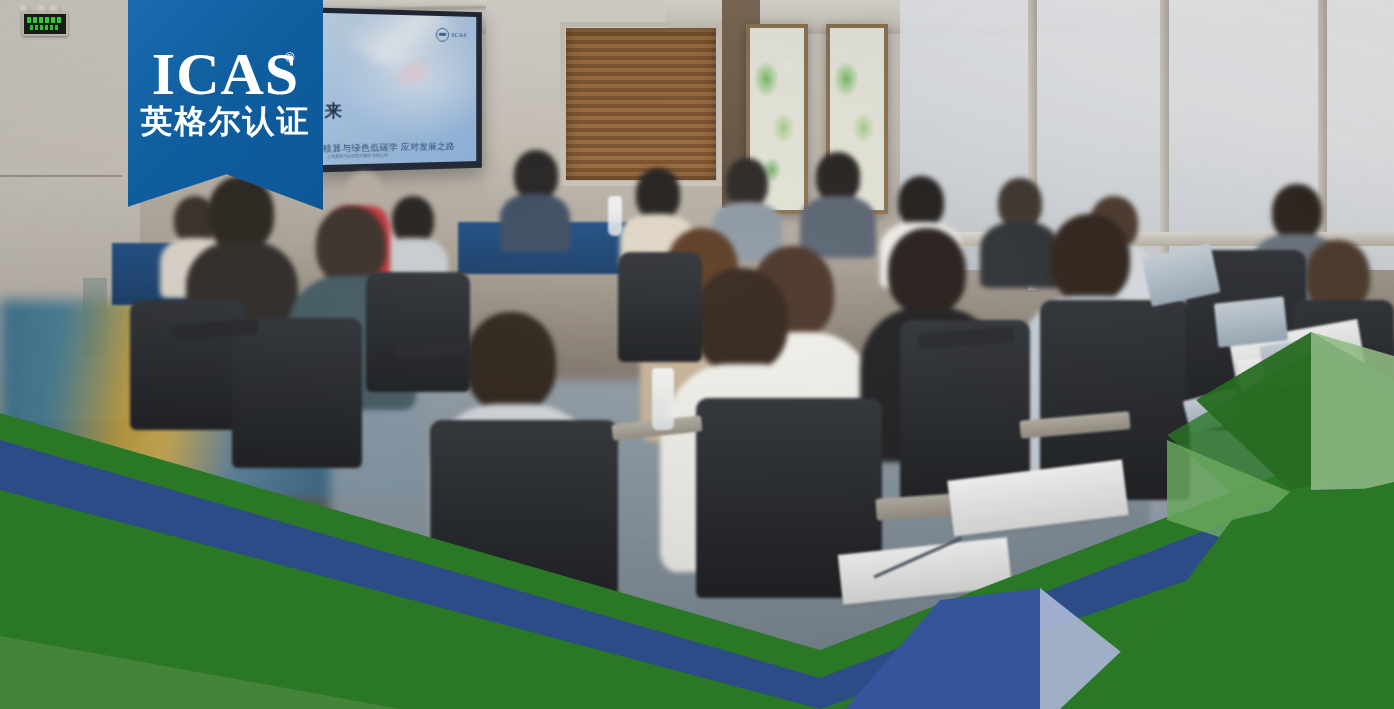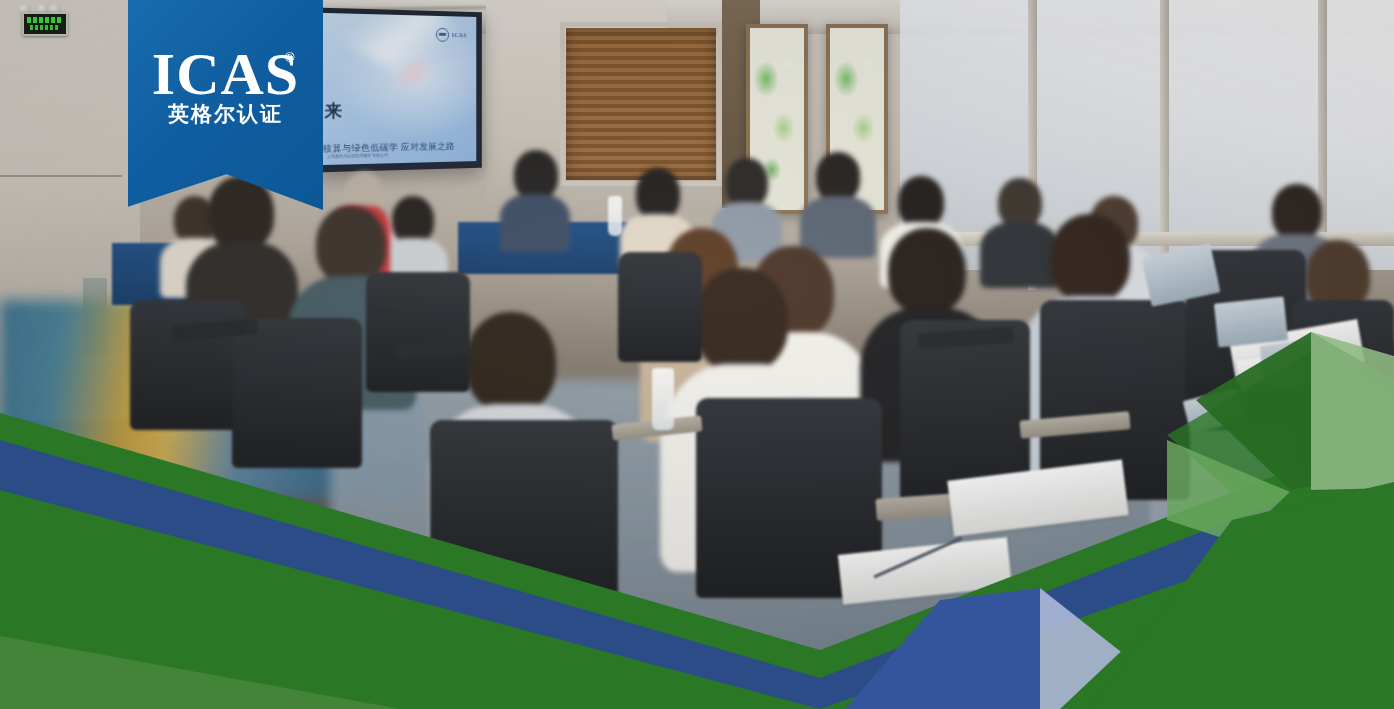--- a/index.html
+++ b/index.html
@@ -388,21 +388,21 @@
     font-size: 13px;
     color: #ffffff;
     font-family: "Liberation Sans", sans-serif;
   }
   .logo-cn {
     position: absolute;
     left: 50%;
     transform: translateX(-50%);
     top: 100px;
     font-family: "Liberation Sans", sans-serif;
-    font-size: 21px;
+    font-size: 32px;
     font-weight: bold;
     color: #ffffff;
     letter-spacing: 2px;
     white-space: nowrap;
   }
 
   
   #bottom-graphic {
     position: absolute;
     left: 0; top: 0;

